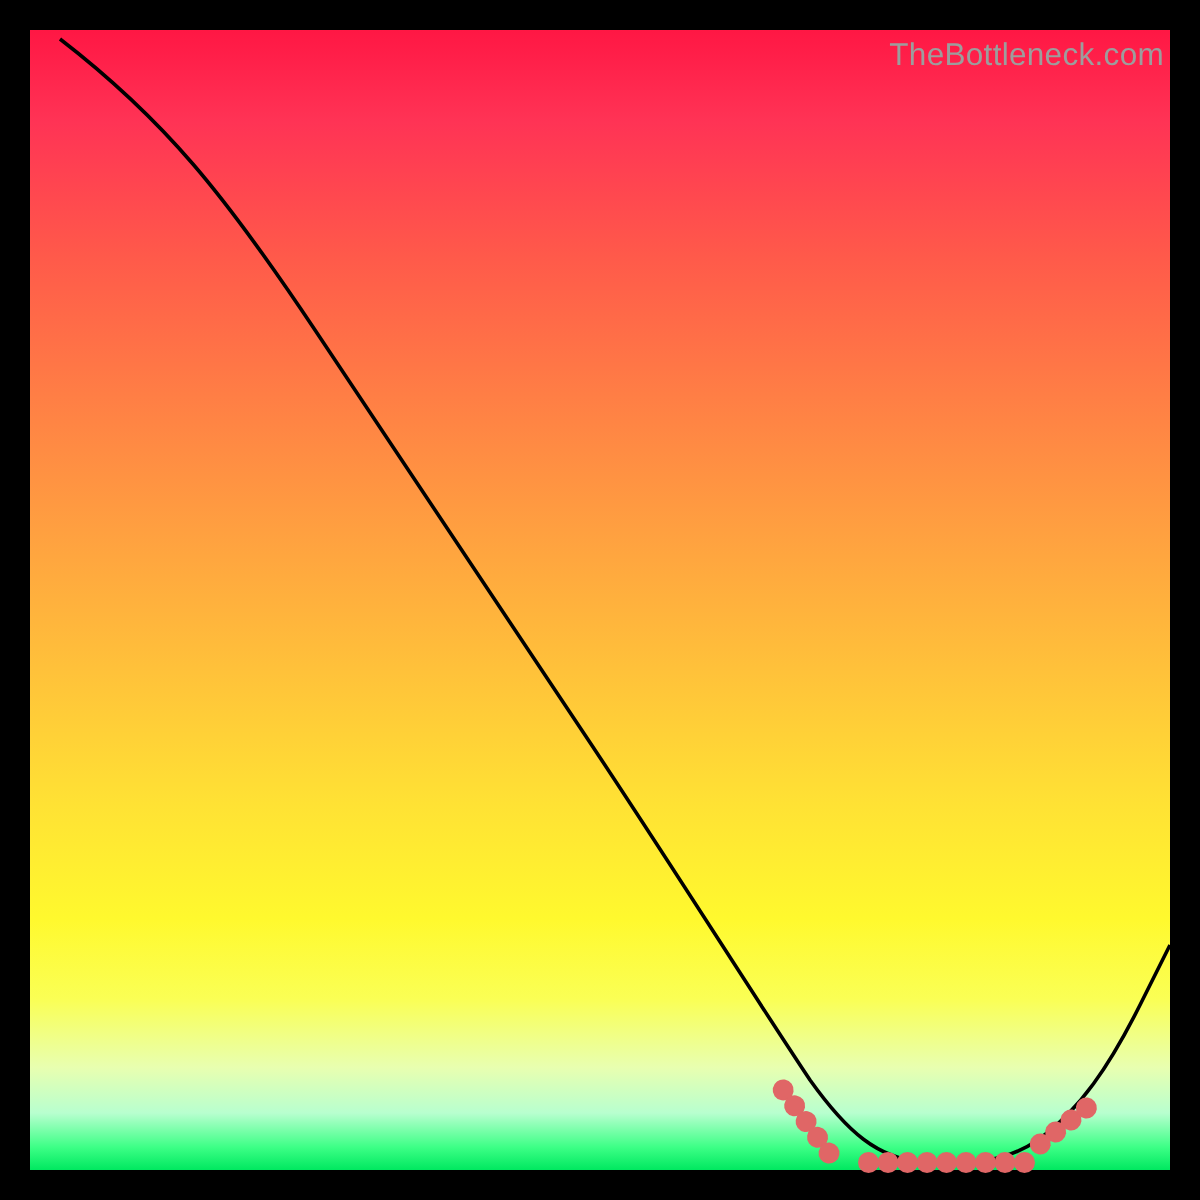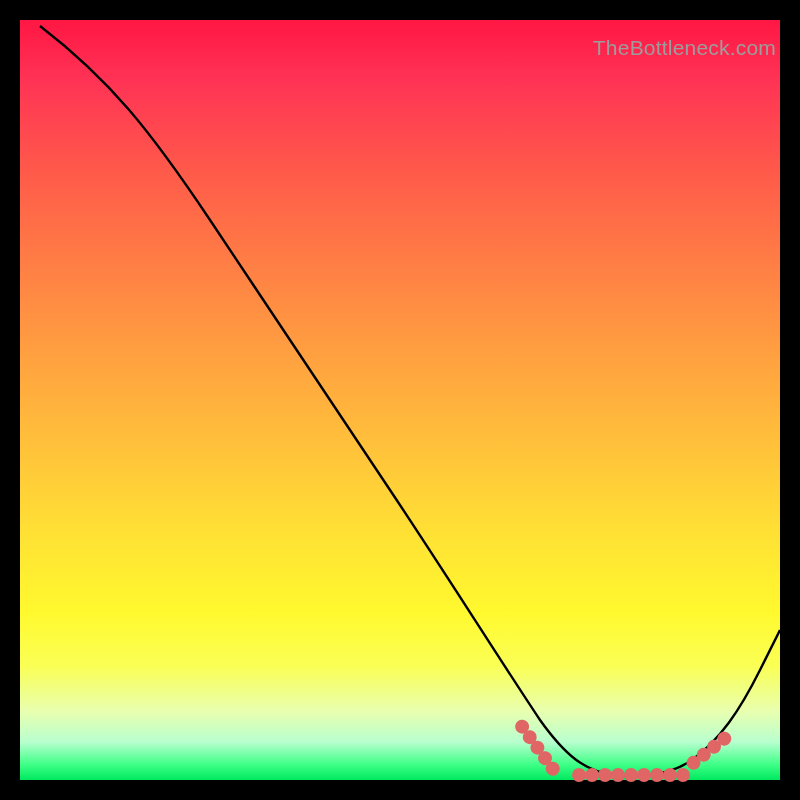--- a/index.html
+++ b/index.html
@@ -13,21 +13,21 @@
       #ff7e45 32%,
       #ffa040 44%,
       #ffc13a 56%,
       #ffe234 68%,
       #fff92e 78%,
       #faff55 85%,
       #e8ffb0 91%,
       #b8ffcf 95%,
       #3dff86 98%,
       #00e860 100%)}
-  .watermark{position:absolute;top:16px;right:4px;color:#9d9d9d;font-size:21px;font-weight:400;letter-spacing:.2px}
+  .watermark{position:absolute;top:5px;right:4px;color:#9d9d9d;font-size:21px;font-weight:400;letter-spacing:.2px}
   svg.curve{position:absolute;left:0;top:0;width:100%;height:100%}
   .segbar{position:absolute;height:14px}
   .seg{position:absolute;top:0;width:14px;height:14px;border-radius:7px;background:#e06666}
 </style>
 </head>
 <body>
 
 <div class="frame">
   <div class="plot">
     <div class="grad"></div>

